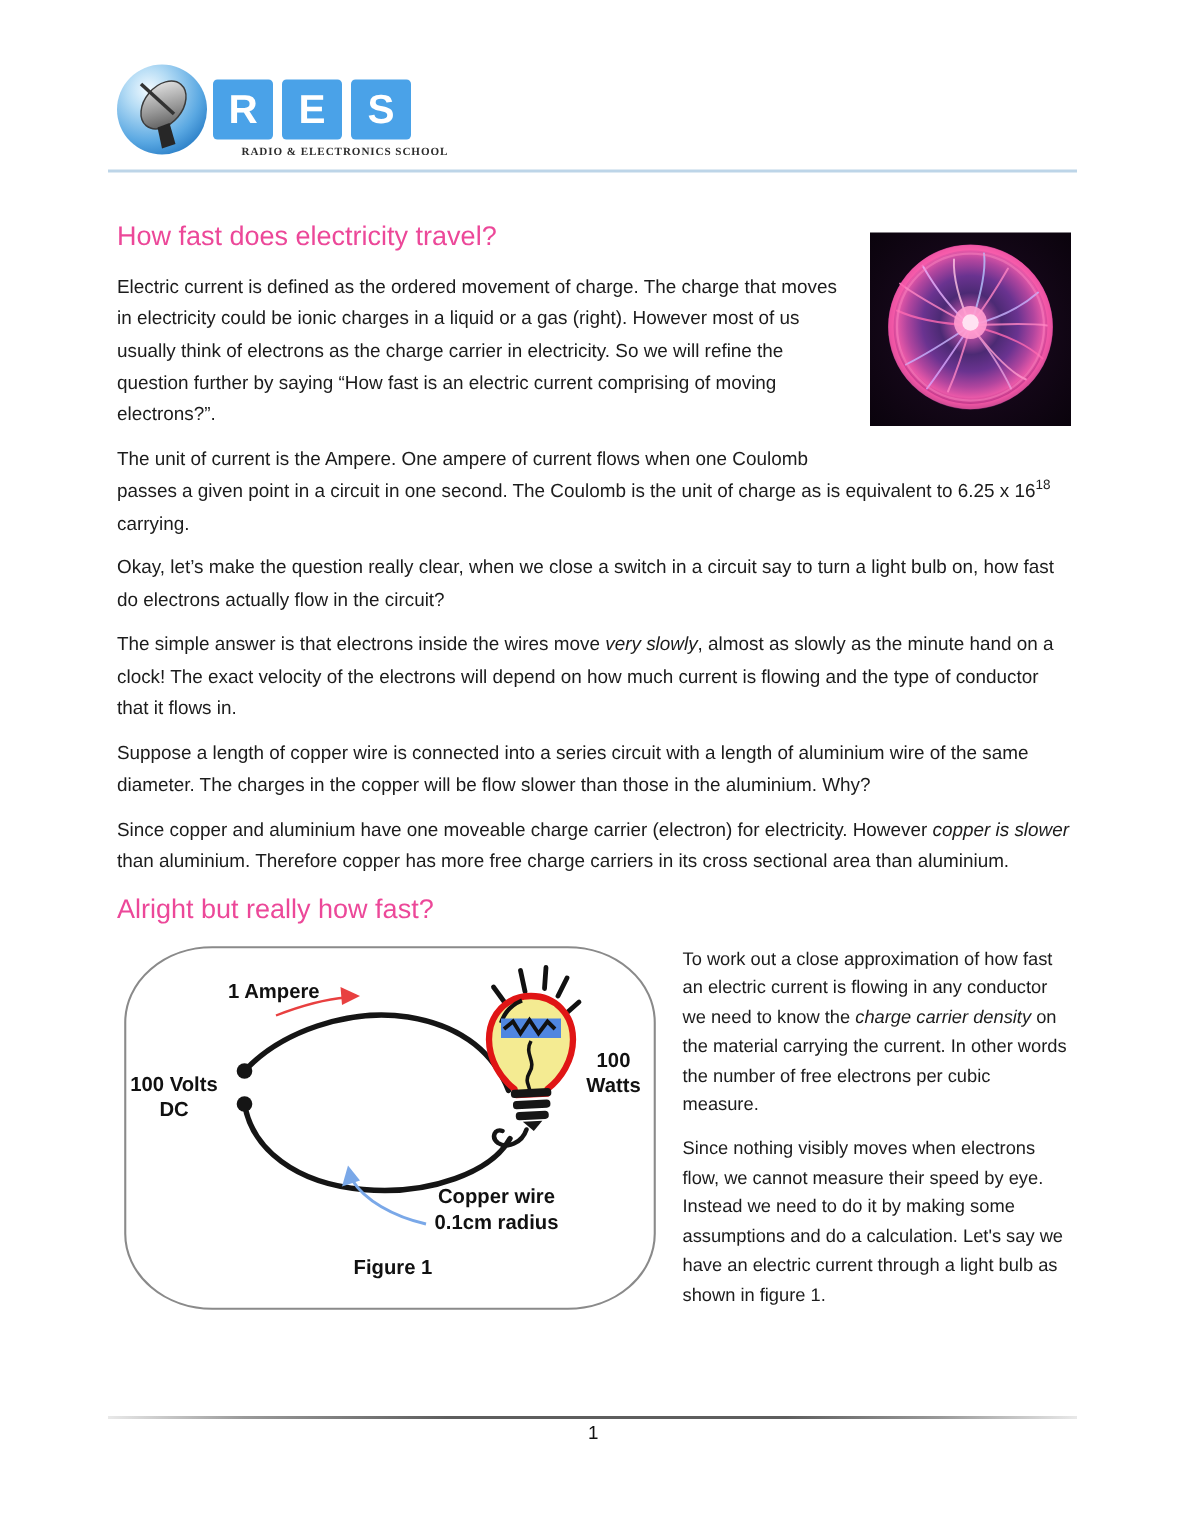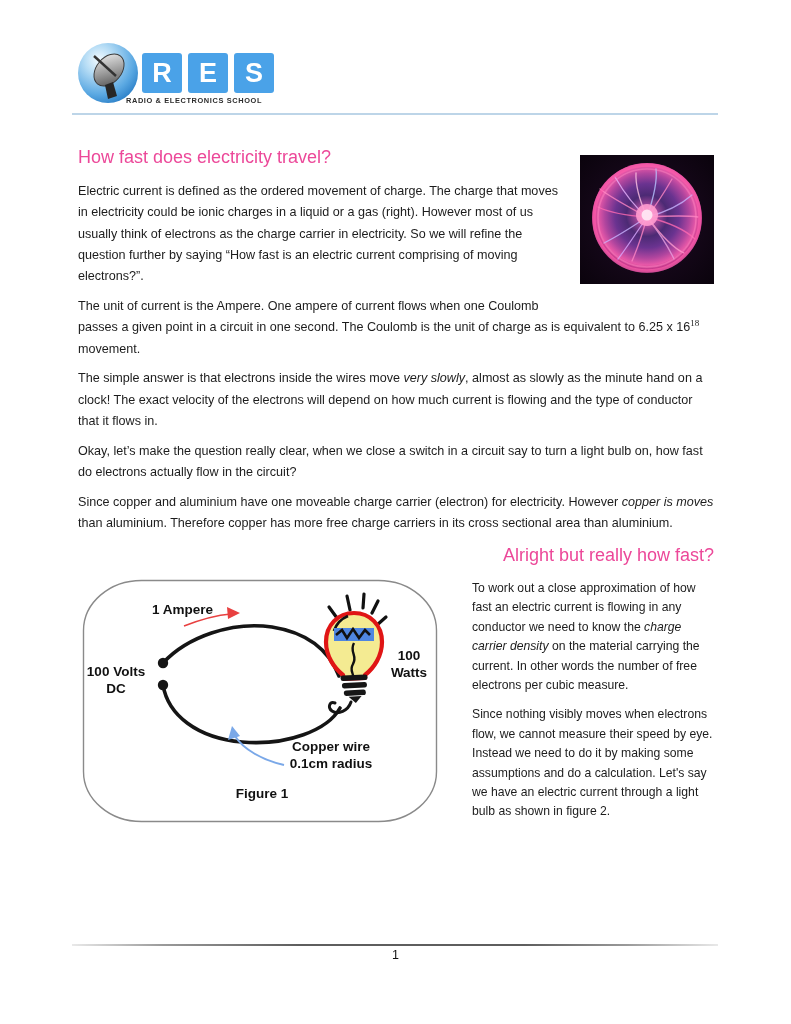--- a/index.html
+++ b/index.html
@@ -7,41 +7,41 @@
         font-family:"Liberation Sans",sans-serif;color:#1c1c1c;}
 
   
   .logo{position:absolute;left:78px;top:40px;width:220px;height:66px;}
   .logo-sphere{position:absolute;left:0;top:3px;width:60px;height:60px;border-radius:50%;
      background:radial-gradient(circle at 35% 28%, #f2faff 0%, #b5dcf5 25%, #5aa8e2 60%, #2277c2 85%, #1b66ad 100%);}
   .logo-sphere svg{display:block;width:60px;height:60px;}
   .logo-squares{position:absolute;left:64px;top:13px;display:flex;gap:6px;}
   .logo-square{width:40px;height:40px;background:#4aa2e8;border-radius:3px;color:#fff;
      font-size:27px;font-weight:bold;display:flex;align-items:center;justify-content:center;}
-  .logo-tagline{position:absolute;left:48px;top:56px;font-size:7.4px;font-weight:bold;
-     letter-spacing:0.62px;color:#2d2d2d;white-space:nowrap;}
+  .logo-tagline{position:absolute;left:83px;top:56px;font-size:7.4px;font-weight:bold;
+     letter-spacing:0.62px;color:#2d2d2d;white-space:nowrap;font-family:Liberation Serif, serif;}
 
   .header-rule{position:absolute;left:72px;top:113px;width:646px;height:2px;background:#bdd5e8;}
 
   
   .content{position:absolute;left:78px;top:139px;width:636px;}
   h1,h2{font-weight:normal;font-size:18px;color:#ec4899;margin:6px 0 12px 0;line-height:24px;}
-  h2{margin-top:6px;text-align:right;}
+  h2{margin-top:6px;}
   .content p{margin:0 0 8.5px 0;font-size:12.6px;line-height:21.3px;}
-  sup{font-size:9px;line-height:0;vertical-align:super;font-family:Liberation Serif, serif;}
+  sup{font-size:9px;line-height:0;vertical-align:super;}
 
   .plasma{float:right;width:134px;height:129px;margin:-26px 0 28px 16px;position:relative;overflow:hidden;
      background:radial-gradient(circle at 50% 50%, #2a1030 0%, #140718 55%, #0a030c 100%);}
   .plasma svg{display:block;width:134px;height:129px;}
 
   
   .figure-row{display:flex;margin-top:4px;}
   .figure-box{width:358px;margin-left:4px;flex:0 0 auto;text-align:center;}
   .figure-box svg{display:block;width:358px;height:246px;}
-  .right-col{flex:1;margin-left:32px;}
+  .right-col{flex:1;margin-left:15px;}
   .right-col p{margin:0 0 10px 0;font-size:12.2px;line-height:19.4px;}
 
   .fig-label{font-family:"Liberation Sans",sans-serif;font-weight:bold;font-size:13.5px;fill:#111111;}
 
   
   .footer-rule{position:absolute;left:72px;top:944px;width:646px;height:2px;
      background:linear-gradient(90deg,#e9e9e9 0%,#9a9a9a 14%,#5e5e5e 35%,#5e5e5e 70%,#9a9a9a 86%,#e9e9e9 100%);}
   .page-number{position:absolute;left:0;top:948px;width:791px;text-align:center;font-size:12.5px;color:#111;}
 </style>
 </head>
@@ -113,28 +113,29 @@
         </g>
         <circle cx="67" cy="63" r="53" fill="none" stroke="#ff5fae" stroke-width="3.5" opacity="0.7"></circle>
         <circle cx="67" cy="63" r="49" fill="none" stroke="#ff8ac4" stroke-width="1.5" opacity="0.45"></circle>
         <circle cx="67" cy="60" r="11" fill="#ff9ccf" opacity="0.9"></circle>
         <circle cx="67" cy="60" r="5.5" fill="#ffe2f2"></circle>
       </svg>
     </div>
 
     <p><span>Electric current is defined as the ordered movement of charge. The charge that moves in electricity could be ionic charges in a liquid or a gas (right). However most of us usually think of electrons as the charge carrier in electricity. So we will refine the question further by saying “How fast is an electric current comprising of moving electrons?”.</span></p>
 
-    <p><span>The unit of current is the Ampere. One ampere of current flows when one Coulomb passes a given point in a circuit in one second. The Coulomb is the unit of charge as is equivalent to 6.25 x 16</span><sup>18</sup><span> movement.</span></p>
+    <p><span>The unit of current is the Ampere. One ampere of current flows when one Coulomb passes a given point in a circuit in one second. The Coulomb is the unit of charge as is equivalent to 6.25 x 16</span><sup>18</sup><span> carrying.</span></p>
+
+    <p><span>Okay, let’s make the question really clear, when we close a switch in a circuit say to turn a light bulb on, how fast do electrons actually flow in the circuit?</span></p>
 
     <p><span>The simple answer is that  electrons inside the wires move </span><i>very slowly</i><span>, almost as slowly as the minute hand on a clock! The exact velocity of the electrons will depend on how much current is flowing and the type of conductor  that it flows in.</span></p>
 
-    <p><span>Okay, let’s make the question really clear, when we close a switch in a circuit say to turn a light bulb on, how fast do electrons actually flow in the circuit?</span></p>
-
-
-    <p><span>Since copper and aluminium have one moveable charge carrier (electron) for electricity. However </span><i>copper is moves</i><span> than aluminium. Therefore copper has more free charge carriers in its cross sectional area than aluminium.</span></p>
+    <p><span>Suppose a length of copper wire is connected into a series circuit with a length of aluminium wire of the same diameter. The charges in the copper will be  flow slower than those in the aluminium.  Why?</span></p>
+
+    <p><span>Since copper and aluminium have one moveable charge carrier (electron) for electricity. However </span><i>copper is slower</i><span> than aluminium. Therefore copper has more free charge carriers in its cross sectional area than aluminium.</span></p>
 
     <h2>Alright but really how fast?</h2>
 
     <div class="figure-row">
 
       <div class="figure-box">
         <svg viewBox="0 0 358 246">
           <rect x="1.5" y="1.5" width="353" height="241" rx="58" ry="50" fill="none" stroke="#8a8a8a" stroke-width="1.4"></rect>
 
           <g fill="none" stroke="#151515" stroke-width="3.6" stroke-linecap="round">
@@ -182,21 +183,21 @@
           <text class="fig-label" x="327" y="81" text-anchor="middle" fill="#149114">100</text>
           <text class="fig-label" x="327" y="98" text-anchor="middle" fill="#149114">Watts</text>
           <text class="fig-label" x="249" y="172" text-anchor="middle">Copper wire</text>
           <text class="fig-label" x="249" y="189" text-anchor="middle">0.1cm radius</text>
           <text class="fig-label" x="180" y="219" text-anchor="middle">Figure 1</text>
         </svg>
       </div>
 
       <div class="right-col">
         <p><span>To work out a close approximation of how fast an electric current is flowing in any conductor we  need to know the </span><i>charge carrier density</i><span> on the material carrying the current. In other words the number of free electrons per cubic measure.</span></p>
-        <p><span>Since nothing visibly moves when electrons flow, we cannot measure their speed by eye. Instead we need to do it by making some assumptions and do a calculation. Let's say we have an electric current through a light bulb as shown in figure 2.</span></p>
+        <p><span>Since nothing visibly moves when electrons flow, we cannot measure their speed by eye. Instead we need to do it by making some assumptions and do a calculation. Let's say we have an electric current through a light bulb as shown in figure 1.</span></p>
       </div>
 
     </div>
   </div>
 
   <div class="footer-rule"></div>
   <div class="page-number">1</div>
 
 </div>
 

